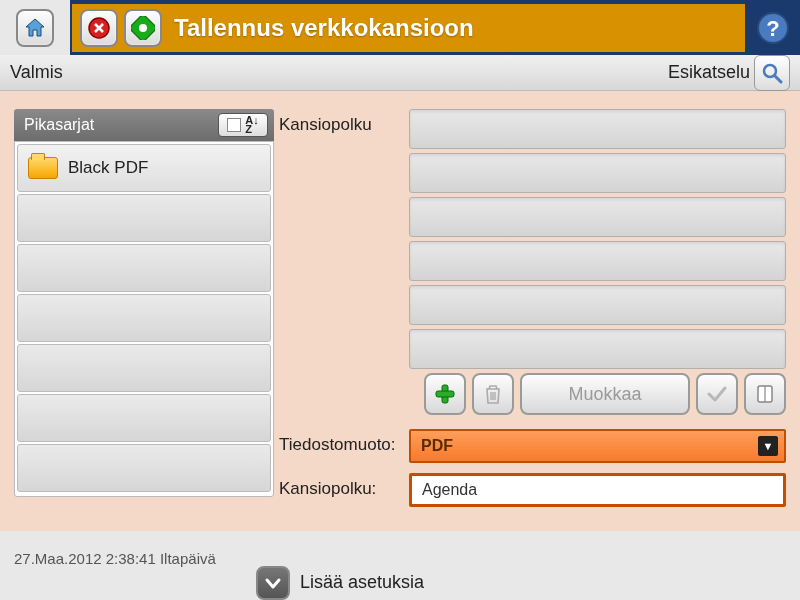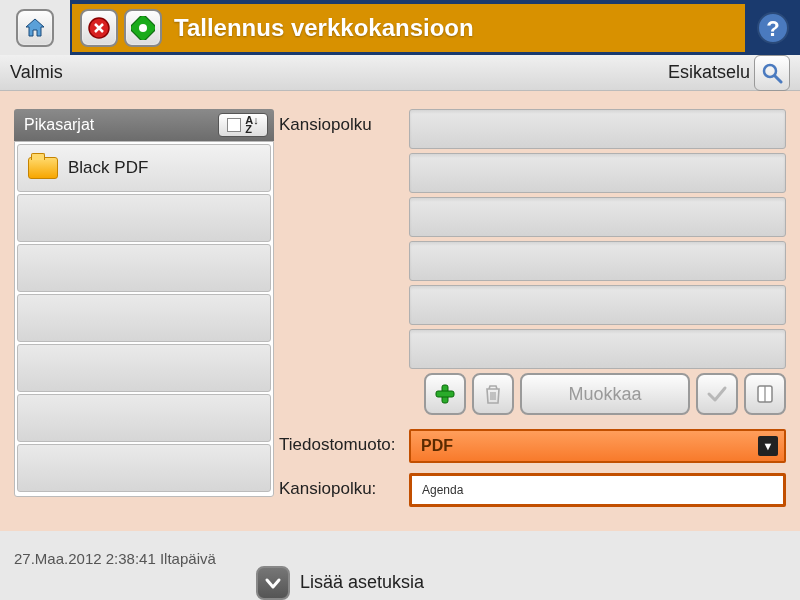--- a/index.html
+++ b/index.html
@@ -40,21 +40,21 @@
 .field-stack { flex: 1; }
 .path-field { height: 40px; background: linear-gradient(#e8e8e8,#d4d4d4); border: 1px solid #b0b0b0; border-radius: 3px; margin-bottom: 4px; box-shadow: inset 0 2px 3px rgba(0,0,0,0.08); }
 
 .action-row { display: flex; gap: 6px; padding-left: 0px; margin: 4px 0 8px 0; justify-content: flex-end; }
 .sq-btn { width: 42px; height: 42px; border: 2px solid #9a9a9a; border-radius: 8px; background: linear-gradient(#fdfdfd,#d9d9d9); display: flex; align-items: center; justify-content: center; }
 .edit-btn { flex: 0 0 170px; height: 42px; border: 2px solid #9a9a9a; border-radius: 8px; background: linear-gradient(#fdfdfd,#d9d9d9); color: #9a9a9a; font-size: 18px; display: flex; align-items: center; justify-content: center; }
 
 .dropdown { height: 34px; background: linear-gradient(#ff9e5b,#f87a2b); border: 2px solid #c24f00; border-radius: 2px; display: flex; align-items: center; justify-content: space-between; padding: 0 6px 0 10px; color: #5a2a00; font-size: 16px; font-weight: bold; }
 .dd-arrow { width: 20px; height: 20px; background: #222; display: flex; align-items: center; justify-content: center; color: #fff; font-size: 11px; border-radius:2px; }
 
-.text-input { height: 34px; background: #fff; border: 3px solid #c24f00; border-radius: 2px; display: flex; align-items: center; padding: 0 10px; font-size: 12px; color: #333; }
+.text-input { height: 34px; background: #fff; border: 3px solid #c24f00; border-radius: 2px; display: flex; align-items: center; padding: 0 10px; font-size: 16px; color: #333; }
 
 .footer { height: 55px; display: flex; align-items: center; padding: 0 14px; background: #e8e8e8; gap: 47px; }
 .timestamp { font-size: 15px; color: #555; flex: 1; }
 .more-btn { width: 34px; height: 34px; background: linear-gradient(#767676,#555); border: 2px solid #888; border-radius: 8px; display: flex; align-items: center; justify-content: center; margin-right: 10px; }
 .more-label { font-size: 18px; color: #222; }
 .footer-center { display:flex; align-items:center; flex:1; justify-content:center; margin-left:-120px;margin-top:48px; }
 
 svg { display:block; }
 </style>
 </head>

